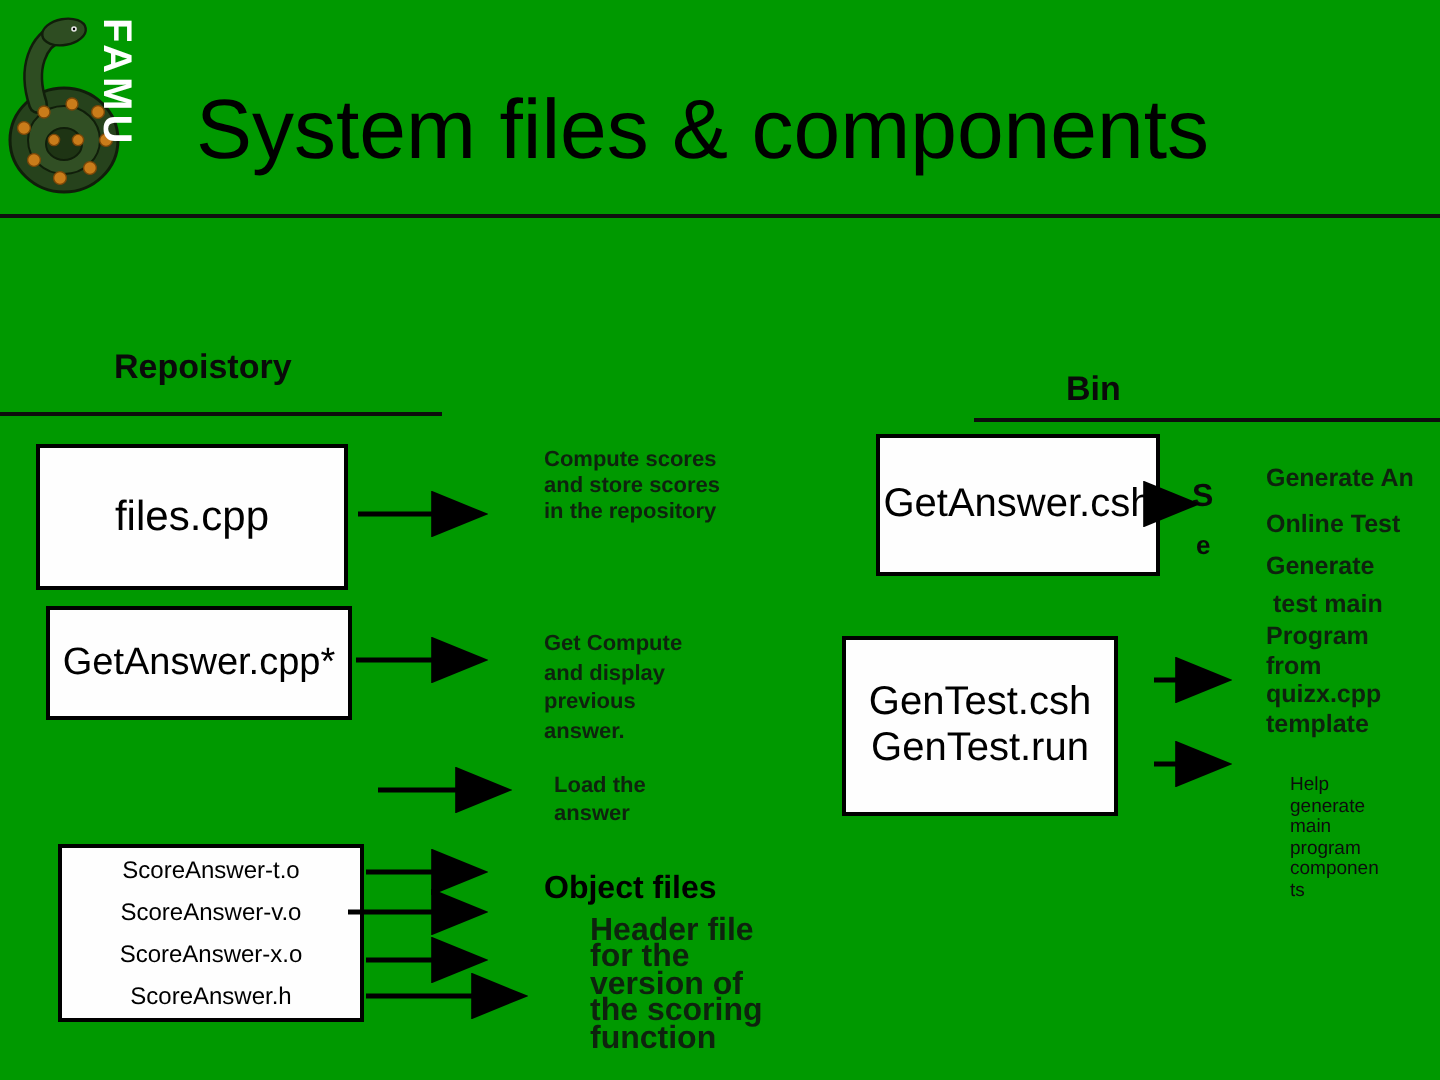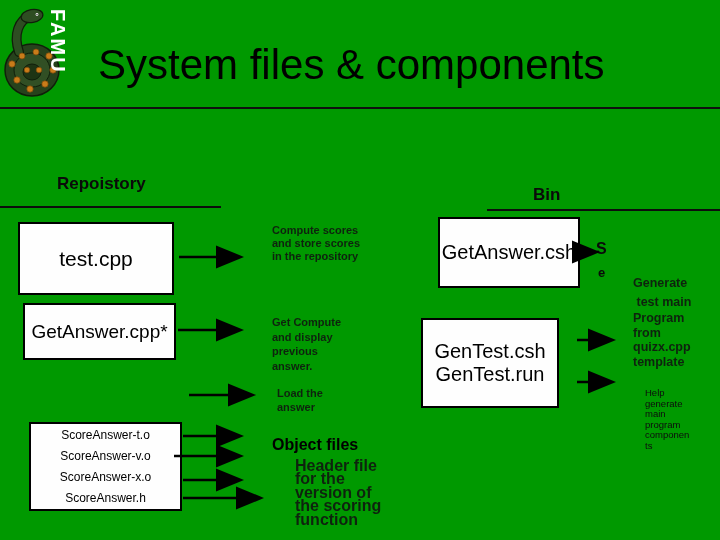--- a/index.html
+++ b/index.html
@@ -82,21 +82,21 @@
   <div class="abs famu">FAMU</div>
 
   <div class="abs title">System files &amp; components</div>
   <div class="abs title-rule"></div>
 
   <div class="abs sec-label" id="repo-label">Repoistory</div>
   <div class="abs sec-rule" id="repo-rule"></div>
   <div class="abs sec-label" id="bin-label">Bin</div>
   <div class="abs sec-rule" id="bin-rule"></div>
 
-  <div class="fbox" id="box-quiz">test.cpp</div>
+  <div class="fbox" id="box-quiz">files.cpp</div>
   <div class="fbox" id="box-getanswer">GetAnswer.cpp*</div>
   <div class="fbox" id="box-scoreanswer">
     <div>ScoreAnswer-t.o</div>
     <div>ScoreAnswer-v.o</div>
     <div>ScoreAnswer-x.o</div>
     <div>ScoreAnswer.h</div>
   </div>
 
   <div class="fbox" id="box-maketest">GetAnswer.csh</div>
   <div class="fbox" id="box-gentest">
@@ -112,20 +112,22 @@
 previous
 answer.</div>
   <div class="note" id="note-load">Load the
 answer</div>
   <div class="note" id="note-objectfiles">Object files</div>
   <div class="note" id="note-headerfile">Header file
 for the
 version of
 the scoring
 function</div>
+  <div class="note" id="note-genonline">Generate An
+Online Test</div>
   <div class="note" id="note-gentestmain">Generate
 &nbsp;test main</div>
   <div class="note" id="note-program">Program
 from
 quizx.cpp
 template</div>
   <div class="note" id="note-help">Help
 generate
 main
 program

